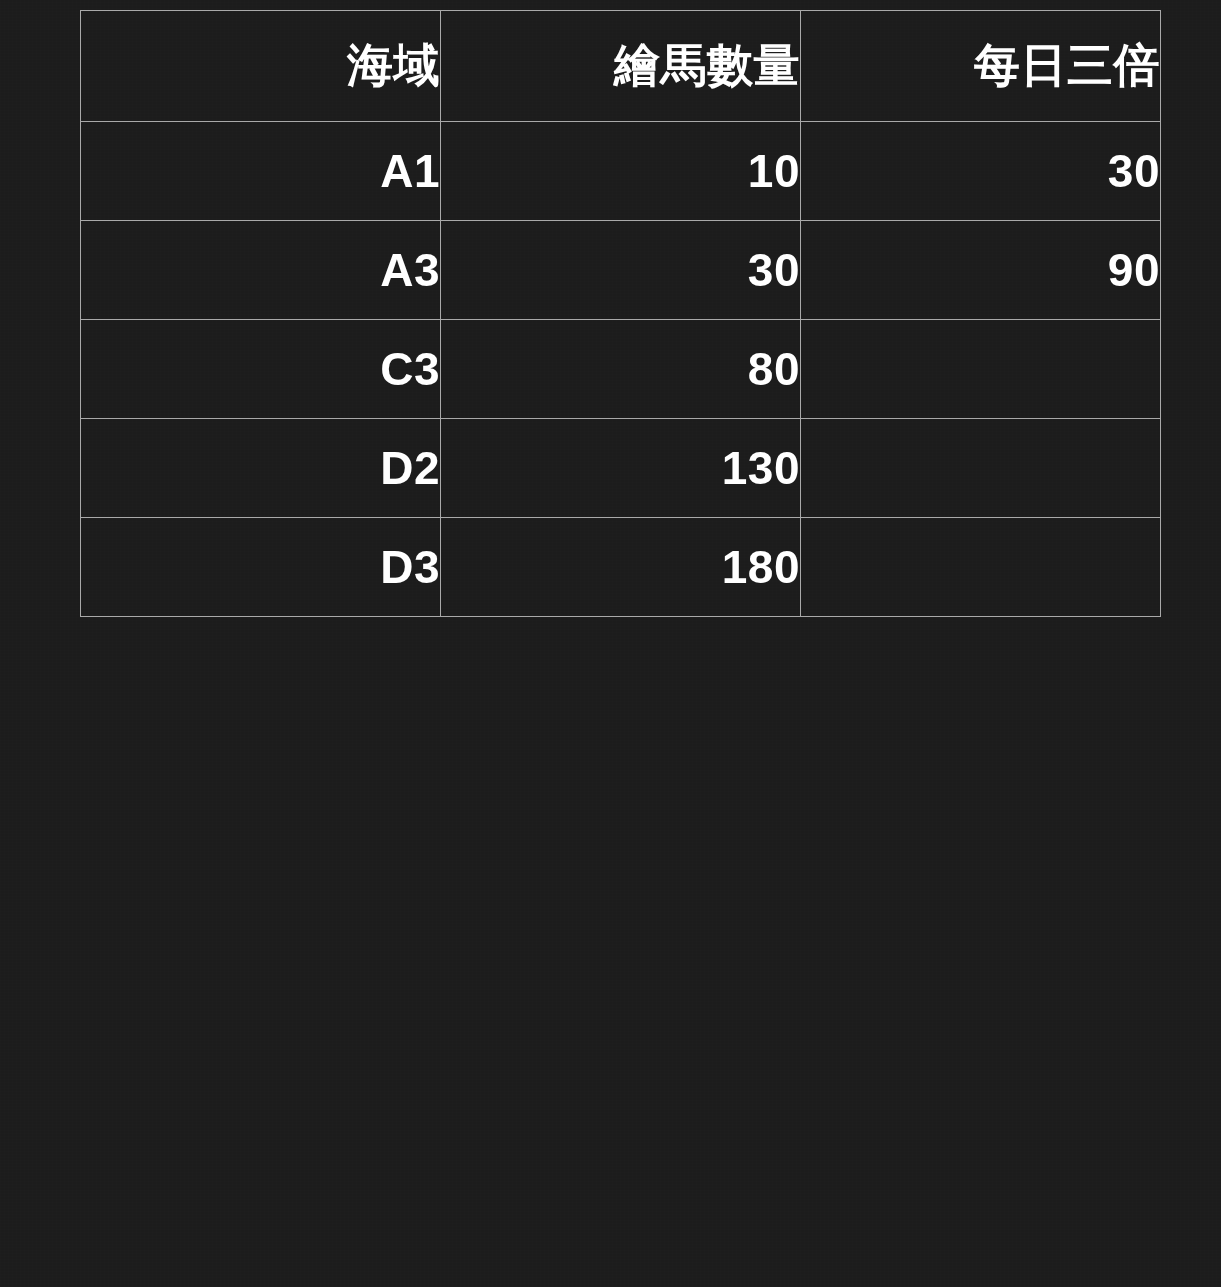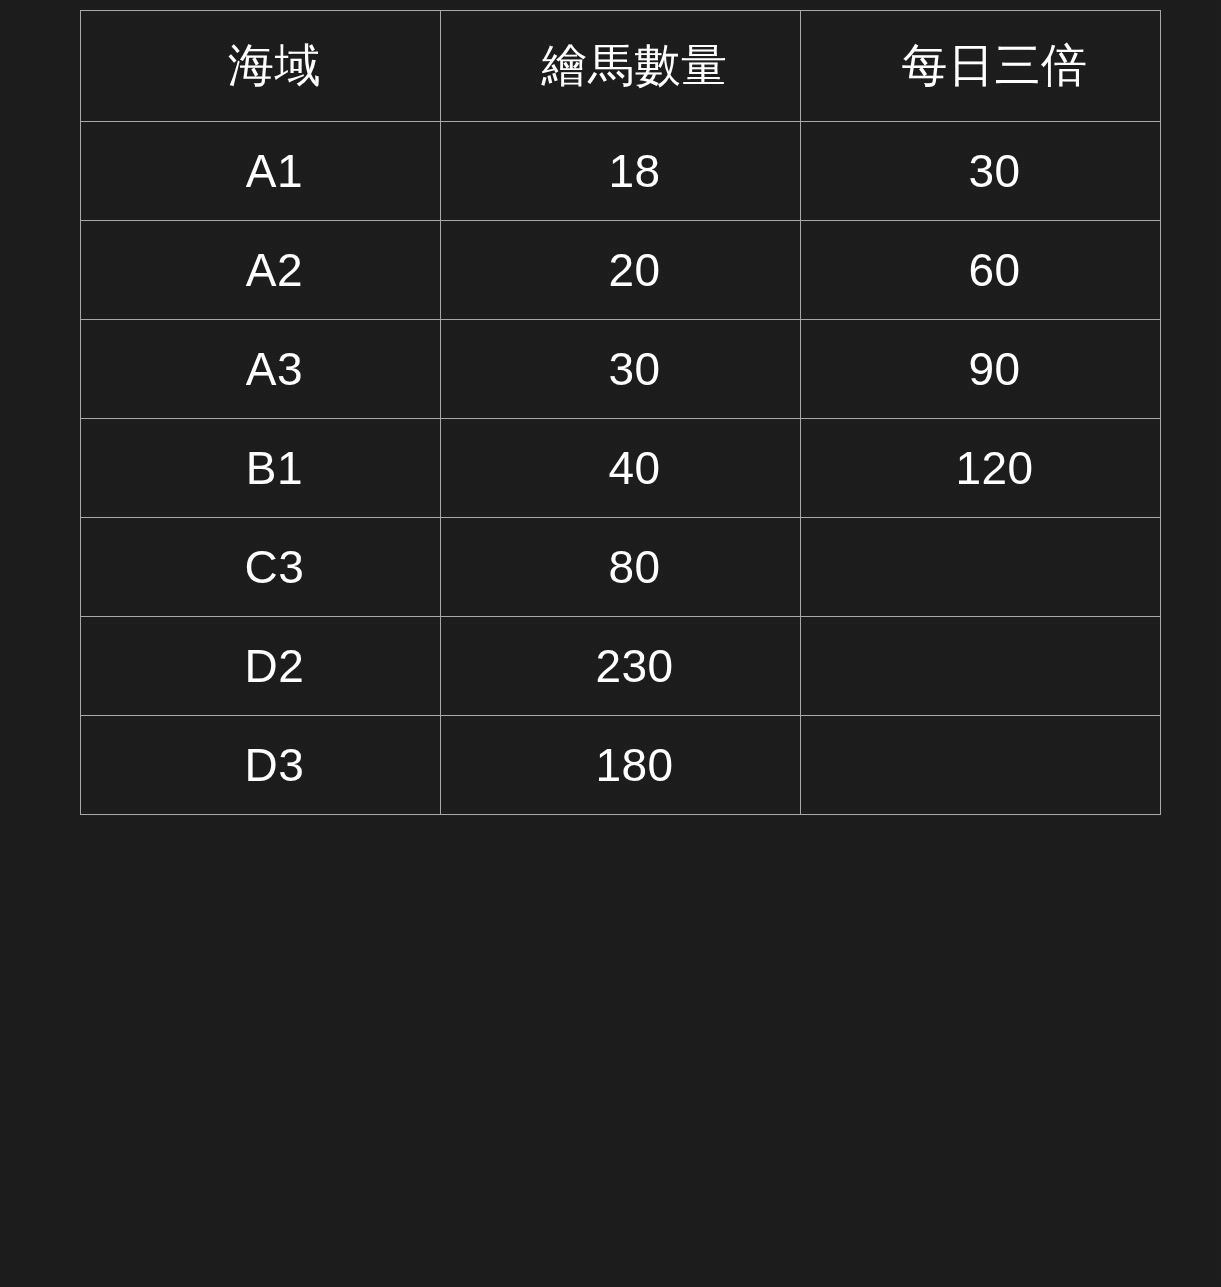--- a/index.html
+++ b/index.html
@@ -43,23 +43,23 @@
   table.data-table col.col-area   { width: 360px; }
   table.data-table col.col-count  { width: 360px; }
   table.data-table col.col-triple { width: 360px; }
 
   table.data-table th,
   table.data-table td {
     border: 1px solid #a9a9a9;
     padding: 0 0 0 28px;
     height: 98px;
     vertical-align: middle;
-    text-align: center;
+    text-align: right;
     font-size: 46px;
-    font-weight: normal;
+    font-weight: bold;
     color: #ffffff;
     letter-spacing: 0.5px;
     background: transparent;
     white-space: nowrap;
   }
   table.data-table th {
     height: 110px;
     font-size: 46px;
   }
 </style>
@@ -78,46 +78,36 @@
     <thead>
       <tr>
         <th>海域</th>
         <th>繪馬數量</th>
         <th>每日三倍</th>
       </tr>
     </thead>
     <tbody>
       <tr>
         <td>A1</td>
-        <td>18</td>
+        <td>10</td>
         <td>30</td>
-      </tr>
-      <tr>
-        <td>A2</td>
-        <td>20</td>
-        <td>60</td>
       </tr>
       <tr>
         <td>A3</td>
         <td>30</td>
         <td>90</td>
-      </tr>
-      <tr>
-        <td>B1</td>
-        <td>40</td>
-        <td>120</td>
       </tr>
       <tr>
         <td>C3</td>
         <td>80</td>
         <td></td>
       </tr>
       <tr>
         <td>D2</td>
-        <td>230</td>
+        <td>130</td>
         <td></td>
       </tr>
       <tr>
         <td>D3</td>
         <td>180</td>
         <td></td>
       </tr>
     </tbody>
   </table>
 </div>

